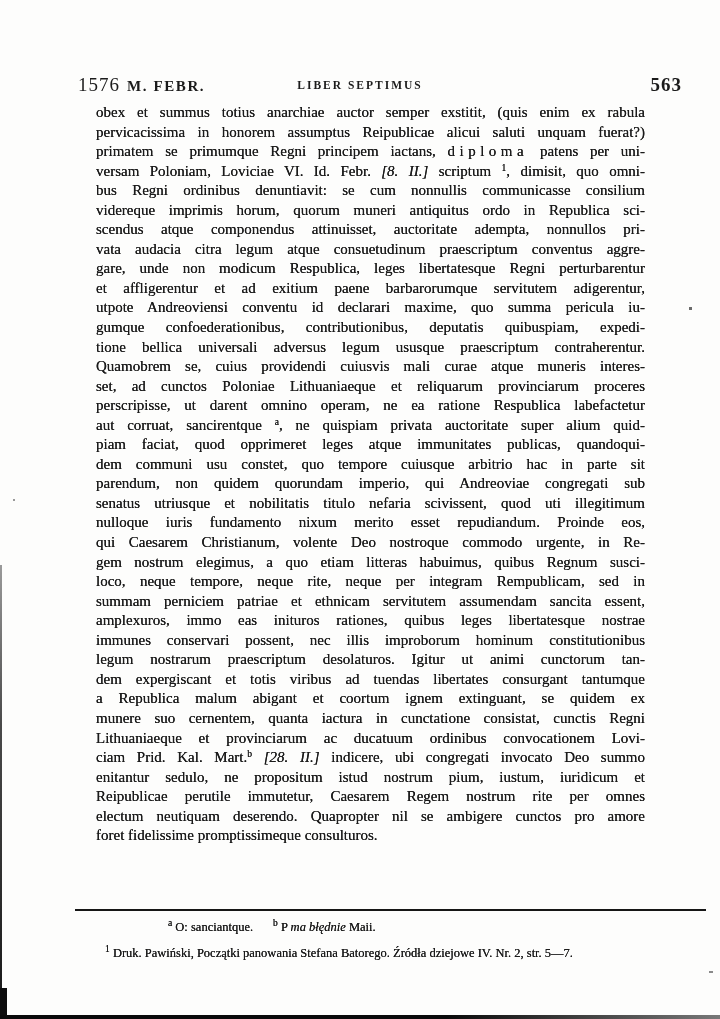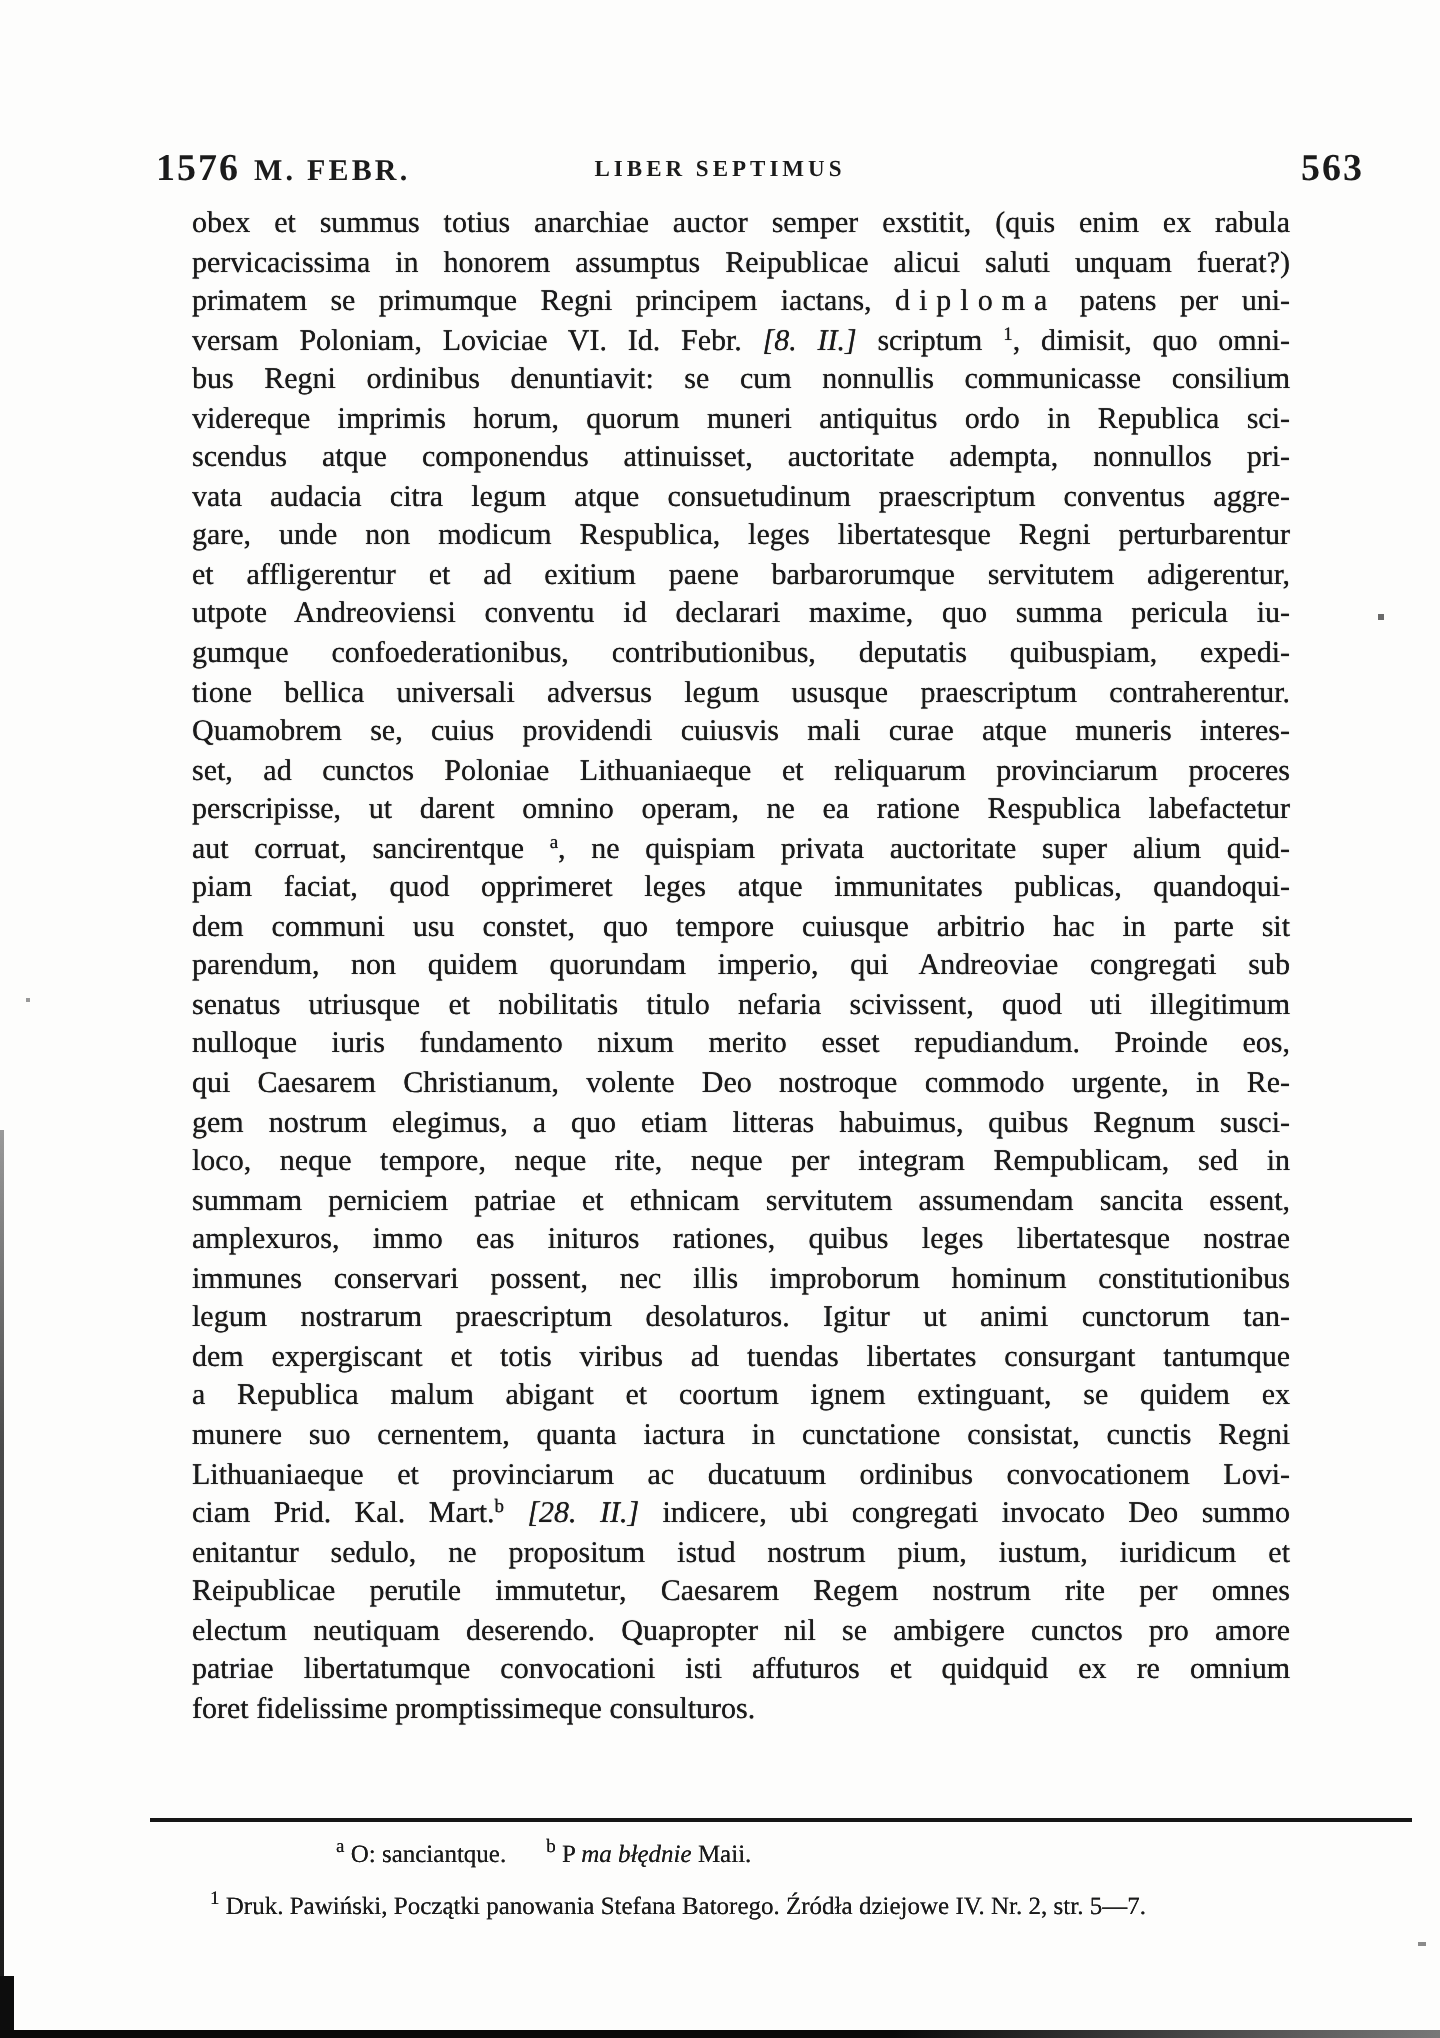--- a/index.html
+++ b/index.html
@@ -4,21 +4,21 @@
 <style>
   html,body{margin:0;padding:0;background:#e8e8e6;}
   .page{
     position:relative;width:720px;height:1019px;background:#fdfdfc;
     font-family:"Liberation Serif",serif;color:#1b1b1b;overflow:hidden;
     margin:0 auto;
   }
   
   .header{position:absolute;top:74px;left:0;width:720px;height:26px;}
   .h-left{position:absolute;left:78px;top:0;white-space:nowrap;}
-  .h-year{font-size:19px;font-weight:700;letter-spacing:1px;}
+  .h-year{font-size:19px;font-weight:400;letter-spacing:1px;}
   .h-month{font-size:15px;font-weight:700;letter-spacing:1.6px;margin-left:7px;}
   .h-title{position:absolute;left:0;right:0;top:5px;text-align:center;
     font-size:11.5px;font-weight:700;letter-spacing:2px;}
   .h-page{position:absolute;right:38px;top:0;font-size:19px;font-weight:700;letter-spacing:1px;}
   
   .body-text{
     position:absolute;top:103px;left:96px;width:549px;
     font-size:15px;line-height:19.55px;
     text-shadow:0 0 .35px currentColor;
   }
@@ -89,21 +89,20 @@
       <div class="line">immunes conservari possent, nec illis improborum hominum constitutionibus</div>
       <div class="line">legum nostrarum praescriptum desolaturos. Igitur ut animi cunctorum tan-</div>
       <div class="line">dem expergiscant et totis viribus ad tuendas libertates consurgant tantumque</div>
       <div class="line">a Republica malum abigant et coortum ignem extinguant, se quidem ex</div>
       <div class="line">munere suo cernentem, quanta iactura in cunctatione consistat, cunctis Regni</div>
       <div class="line">Lithuaniaeque et provinciarum ac ducatuum ordinibus convocationem Lovi-</div>
       <div class="line"><span>ciam Prid. Kal. Mart.</span><span class="sup">b</span><span> </span><span class="i">[28. II.]</span><span> indicere, ubi congregati invocato Deo summo</span></div>
       <div class="line">enitantur sedulo, ne propositum istud nostrum pium, iustum, iuridicum et</div>
       <div class="line">Reipublicae perutile immutetur, Caesarem Regem nostrum rite per omnes</div>
       <div class="line">electum neutiquam deserendo. Quapropter nil se ambigere cunctos pro amore</div>
-      <div class="line">patriae libertatumque convocationi isti affuturos et quidquid ex re omnium</div>
       <div class="line last">foret fidelissime promptissimeque consulturos.</div>
     </div>
 
   <div class="fn-rule"></div>
   <div class="fn-ab">
     <span class="fn-a" id="fn-a"><span class="sup">a</span><span> O: sanciantque.</span></span><span class="fn-b" id="fn-b"><span class="sup">b</span><span> P </span><span class="i">ma błędnie</span><span> Maii.</span></span>
   </div>
   <div class="fn-src" id="fn-src"><span class="sup">1</span><span> Druk. Pawiński, Początki panowania Stefana Batorego. Źródła dziejowe IV. Nr. 2, str. 5—7.</span></div>
 
   <div class="art-left-strip"></div>

